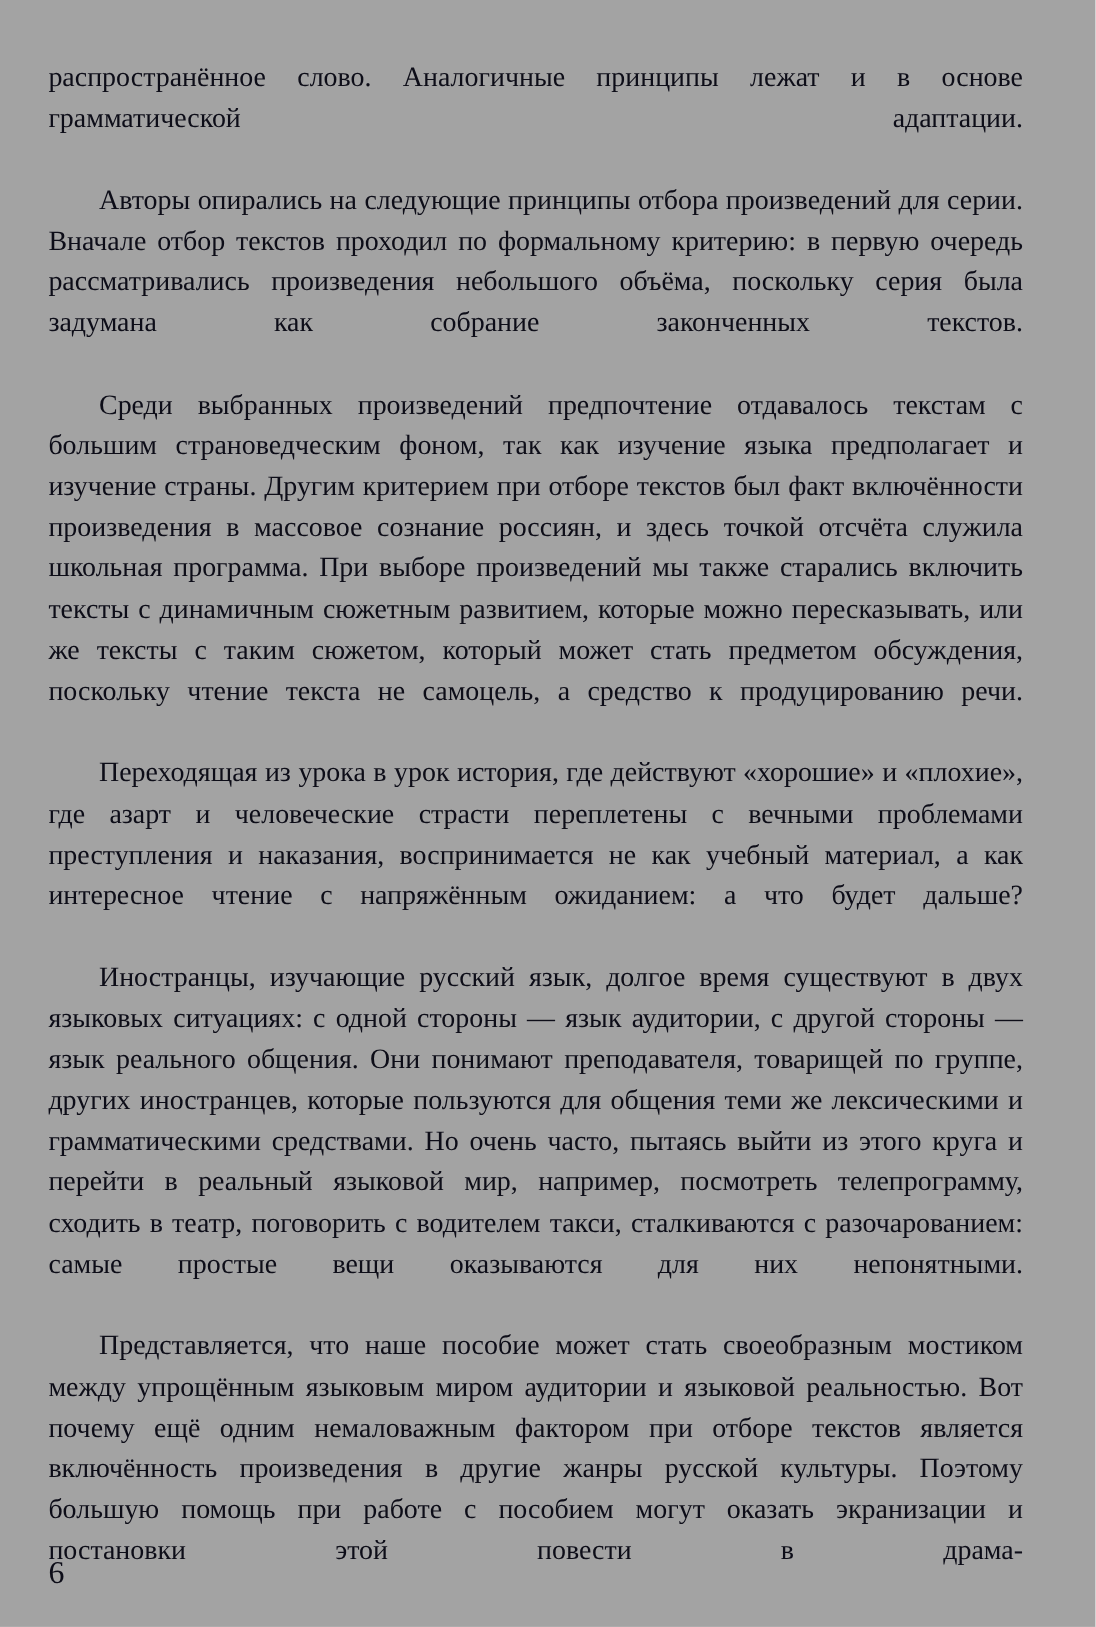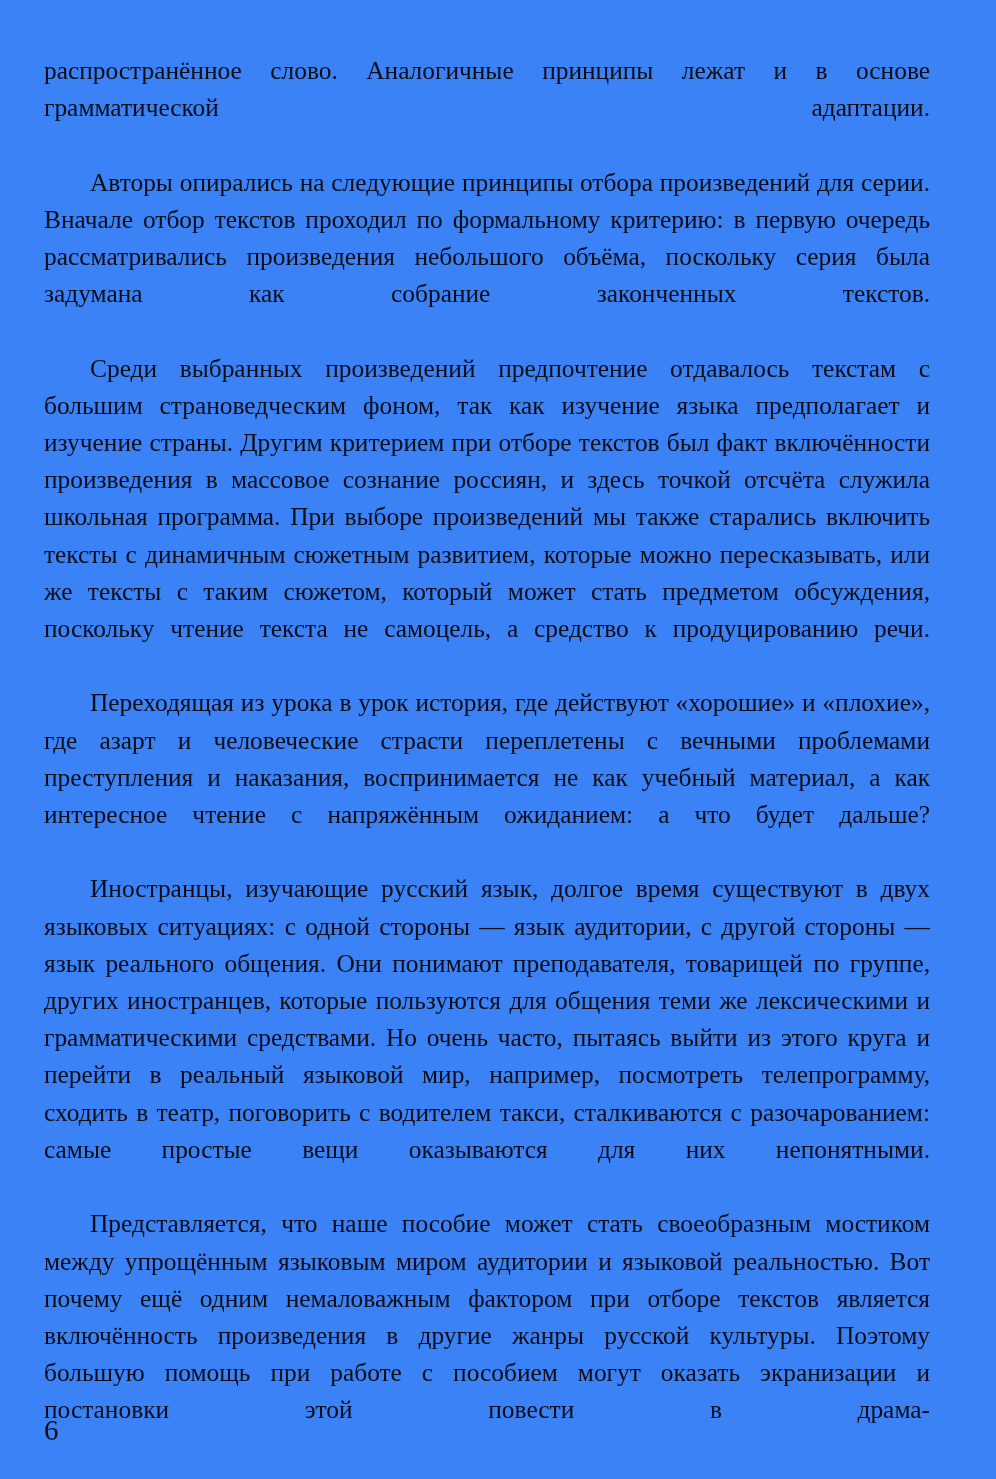--- a/index.html
+++ b/index.html
@@ -6,21 +6,21 @@
   html, body {
     margin: 0;
     padding: 0;
     background: #ffffff;
   }
 
   .page {
     position: relative;
     width: 996px;
     height: 1479px;
-    background: #3b82f6;
+    background: #a3a3a3;
     overflow: hidden;
     box-sizing: border-box;
   }
 
   .text-column {
     position: absolute;
     left: 44px;
     top: 52px;
     width: 886px;
     font-family: "Liberation Serif", "DejaVu Serif", serif;

